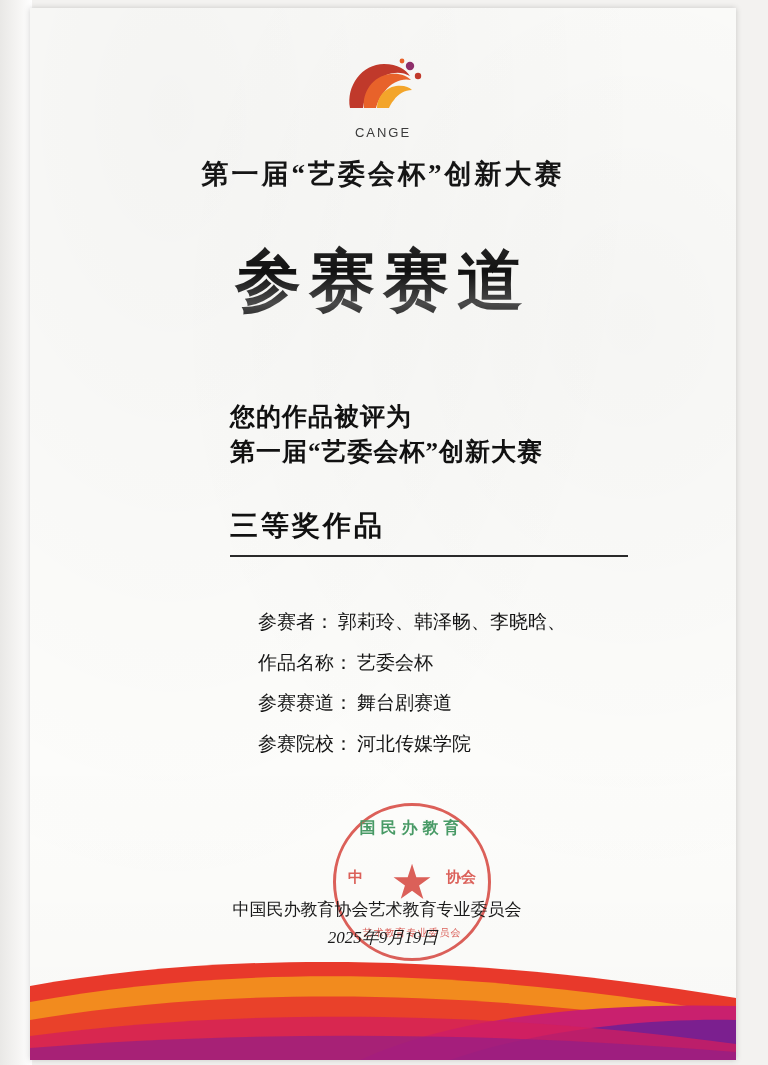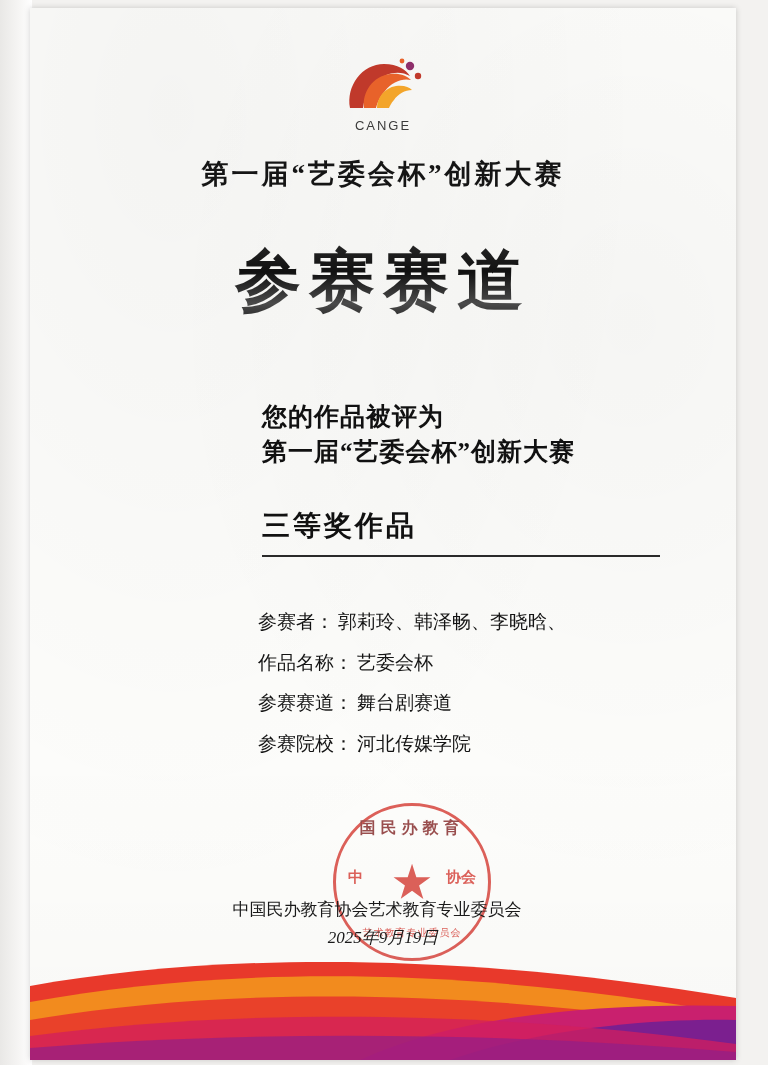--- a/index.html
+++ b/index.html
@@ -56,21 +56,21 @@
     left: 0; right: 0;
     top: 48px;
     text-align: center;
   }
   .logo-mark {
     display: block;
     margin: 0 auto;
   }
   .logo-text {
     display: block;
-    margin-top: 2px;
+    margin-top: 9px;
     font-size: 13px;
     letter-spacing: 2px;
     color: #3b3b3b;
     font-family: "Liberation Sans", sans-serif;
   }
 
   
   .contest-title {
     position: absolute;
     left: 0; right: 0;
@@ -97,21 +97,20 @@
     background-clip: text;
     color: transparent;
   }
 
   
   .body-block {
     position: absolute;
     left: 200px;
     top: 392px;
     width: 430px;
-    margin-left: 32px;
   }
   .line-strong {
     font-size: 25px;
     font-weight: bold;
     letter-spacing: 1px;
     color: #111;
     line-height: 1.38;
     font-family: "Liberation Serif", serif;
   }
   .award-name {
@@ -183,21 +182,21 @@
     color: #d6342c;
     line-height: 1;
   }
   .seal-top-text {
     position: absolute;
     left: 0; right: 0;
     top: 12px;
     text-align: center;
     font-size: 16px;
     letter-spacing: 5px;
-    color: #7f1d1d;
+    color: #15803d;
     font-family: "Liberation Serif", serif;
     font-weight: bold;
   }
   .seal-bottom-text {
     position: absolute;
     left: 0; right: 0;
     bottom: 18px;
     text-align: center;
     font-size: 10px;
     letter-spacing: 1px;

